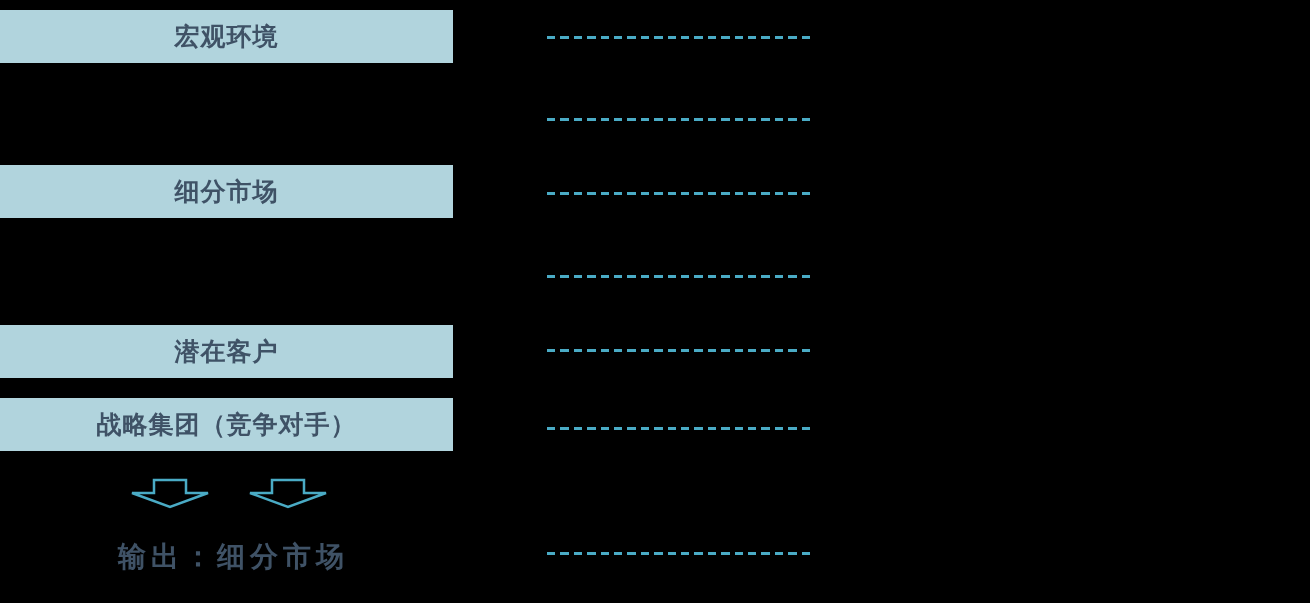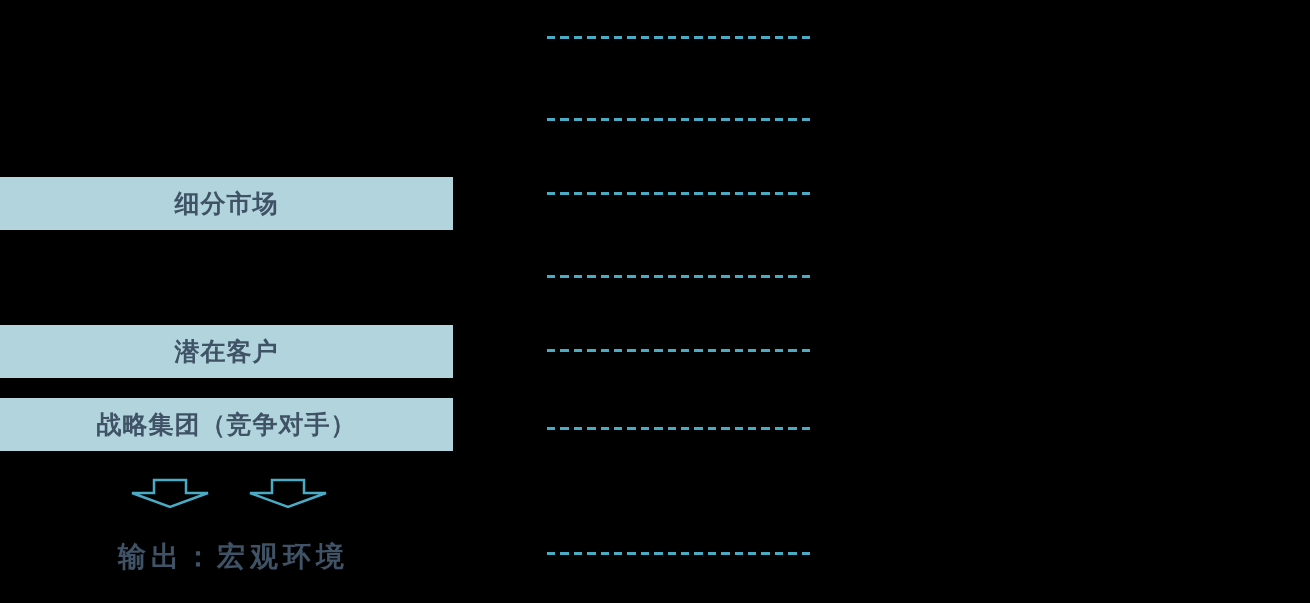--- a/index.html
+++ b/index.html
@@ -50,34 +50,35 @@
     font-size: 28px; font-weight: bold;
     letter-spacing: 5px;
     white-space: nowrap;
   }
 </style>
 </head>
 <body>
 
 <div class="canvas">
 
-  <div class="env-box" style="top:177px">细分市场</div>
+  <div class="env-box" style="top:10px">宏观环境</div>
+  <div class="env-box" style="top:165px">细分市场</div>
   <div class="env-box" style="top:325px">潜在客户</div>
   <div class="env-box" style="top:398px">战略集团（竞争对手）</div>
 
   <div class="dash-line" style="top:35.5px"></div>
   <div class="dash-line" style="top:117.5px"></div>
   <div class="dash-line" style="top:191.5px"></div>
   <div class="dash-line" style="top:274.5px"></div>
   <div class="dash-line" style="top:348.5px"></div>
   <div class="dash-line" style="top:426.5px"></div>
   <div class="dash-line" style="top:551.5px"></div>
 
   <svg class="arrow" style="left:130px; top:478px" viewBox="0 0 80 31">
     <path d="M24,2 L56,2 L56,15 L78,15 L40,29 L2,15 L24,15 Z" fill="none" stroke="currentColor" stroke-width="2.5" stroke-linejoin="miter"></path>
   </svg>
   <svg class="arrow" style="left:248px; top:478px" viewBox="0 0 80 31">
     <path d="M24,2 L56,2 L56,15 L78,15 L40,29 L2,15 L24,15 Z" fill="none" stroke="currentColor" stroke-width="2.5" stroke-linejoin="miter"></path>
   </svg>
 
-  <div class="output-label">输出：宏观环境</div>
+  <div class="output-label">输出：细分市场</div>
 
 </div>
 
 </body></html>

